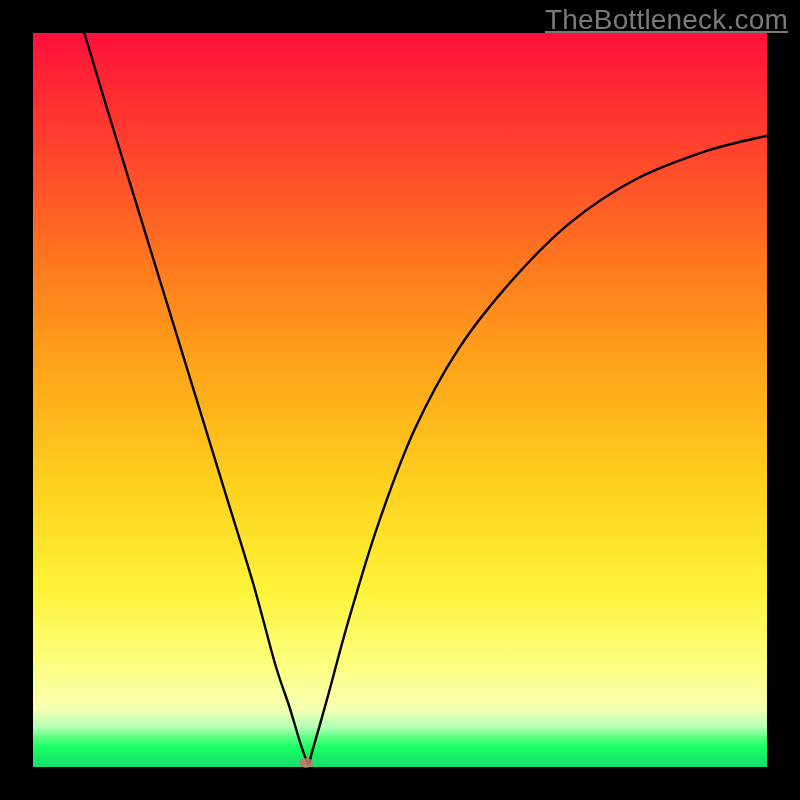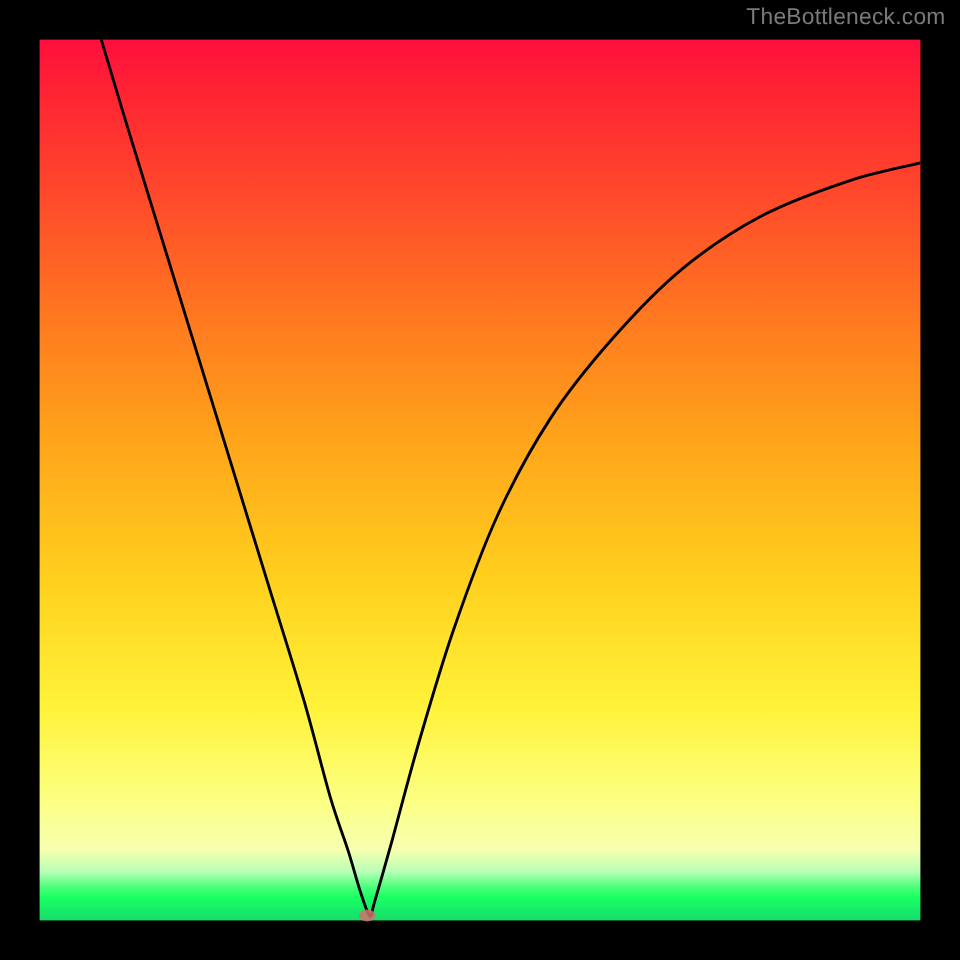--- a/index.html
+++ b/index.html
@@ -40,24 +40,25 @@
       #17ff63 97.5%,
       #18e86a 99%,
       #17df6a 100%
     );
   }
   .watermark {
     position: absolute;
     top: 4px;
     right: 12px;
     color: #7a7a7a;
-    font-size: 19px;
+    font-size: 28px;
     font-weight: 500;
     letter-spacing: 0.2px;
     user-select: none;
+    text-decoration: underline;
   }
   svg.curve {
     position: absolute;
     inset: 0;
     width: 734px;
     height: 734px;
   }
   .marker {
     position: absolute;
     width: 14px;

